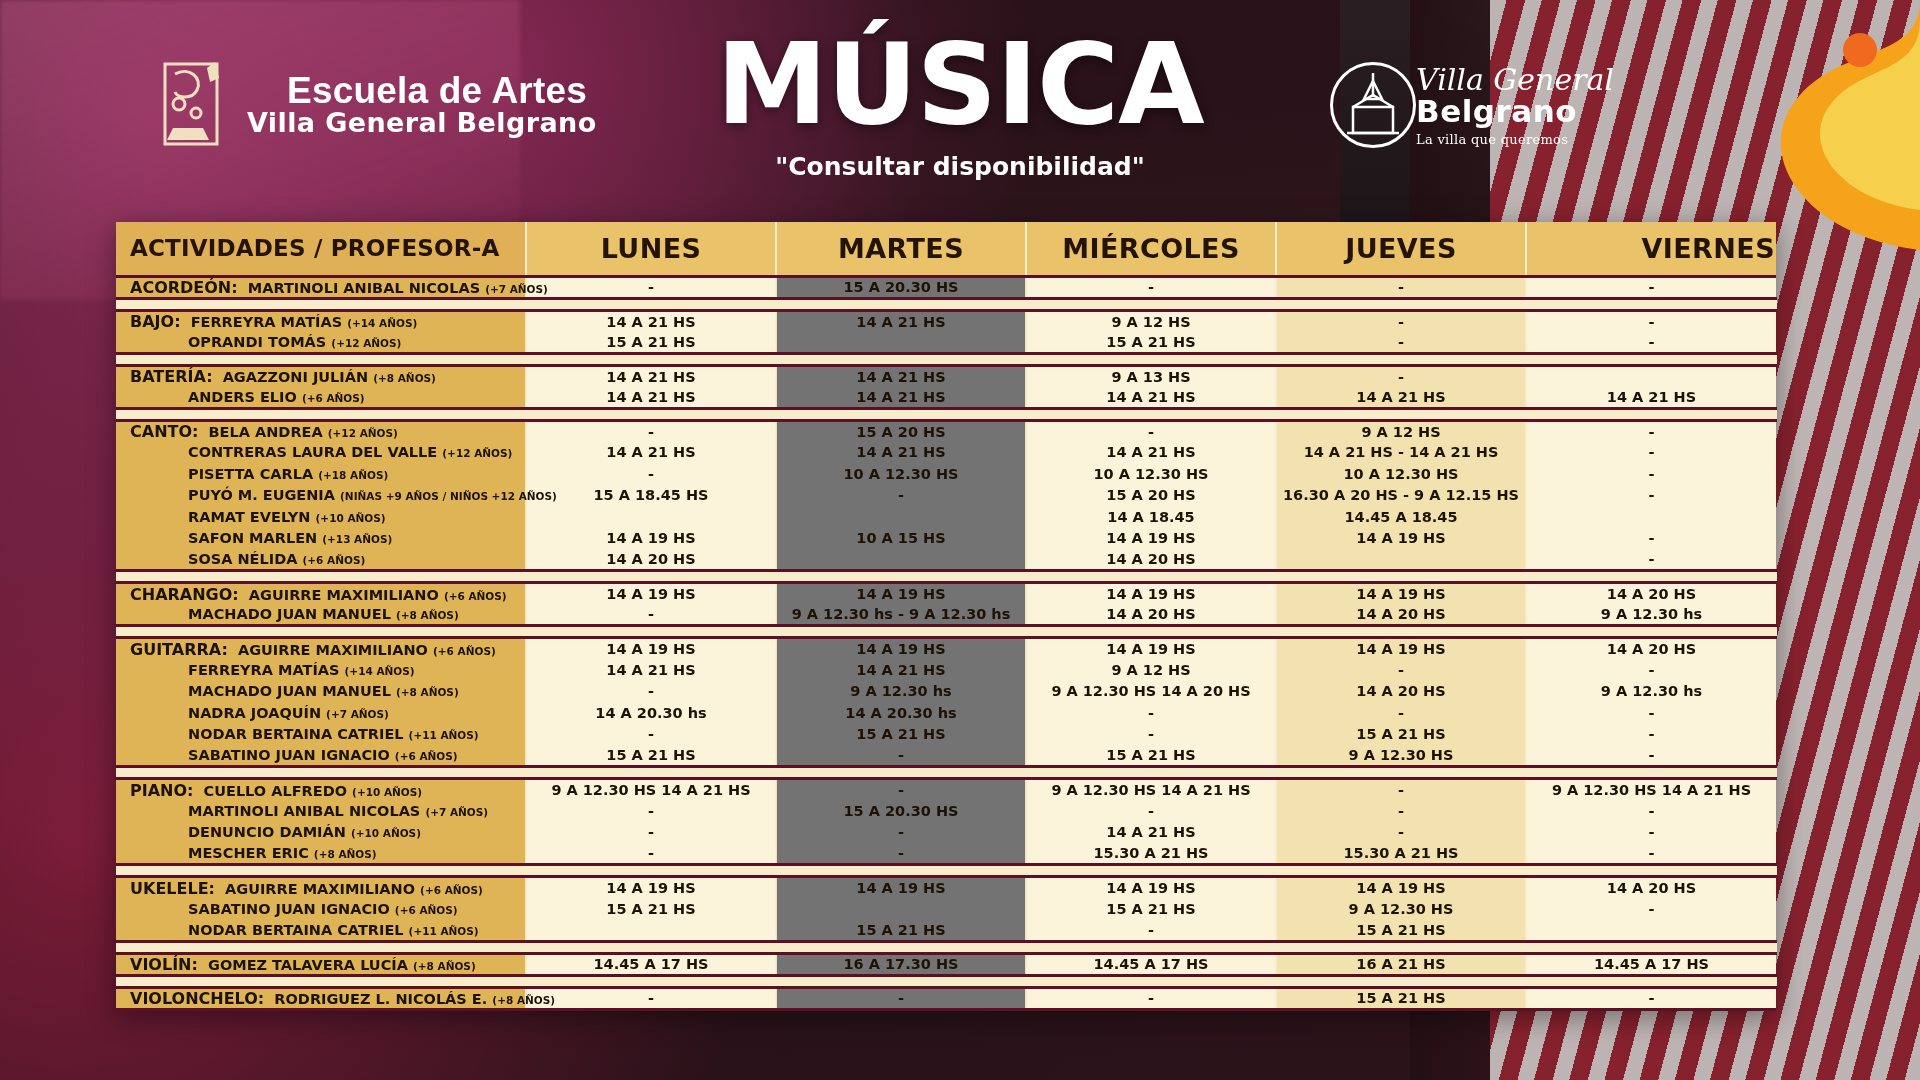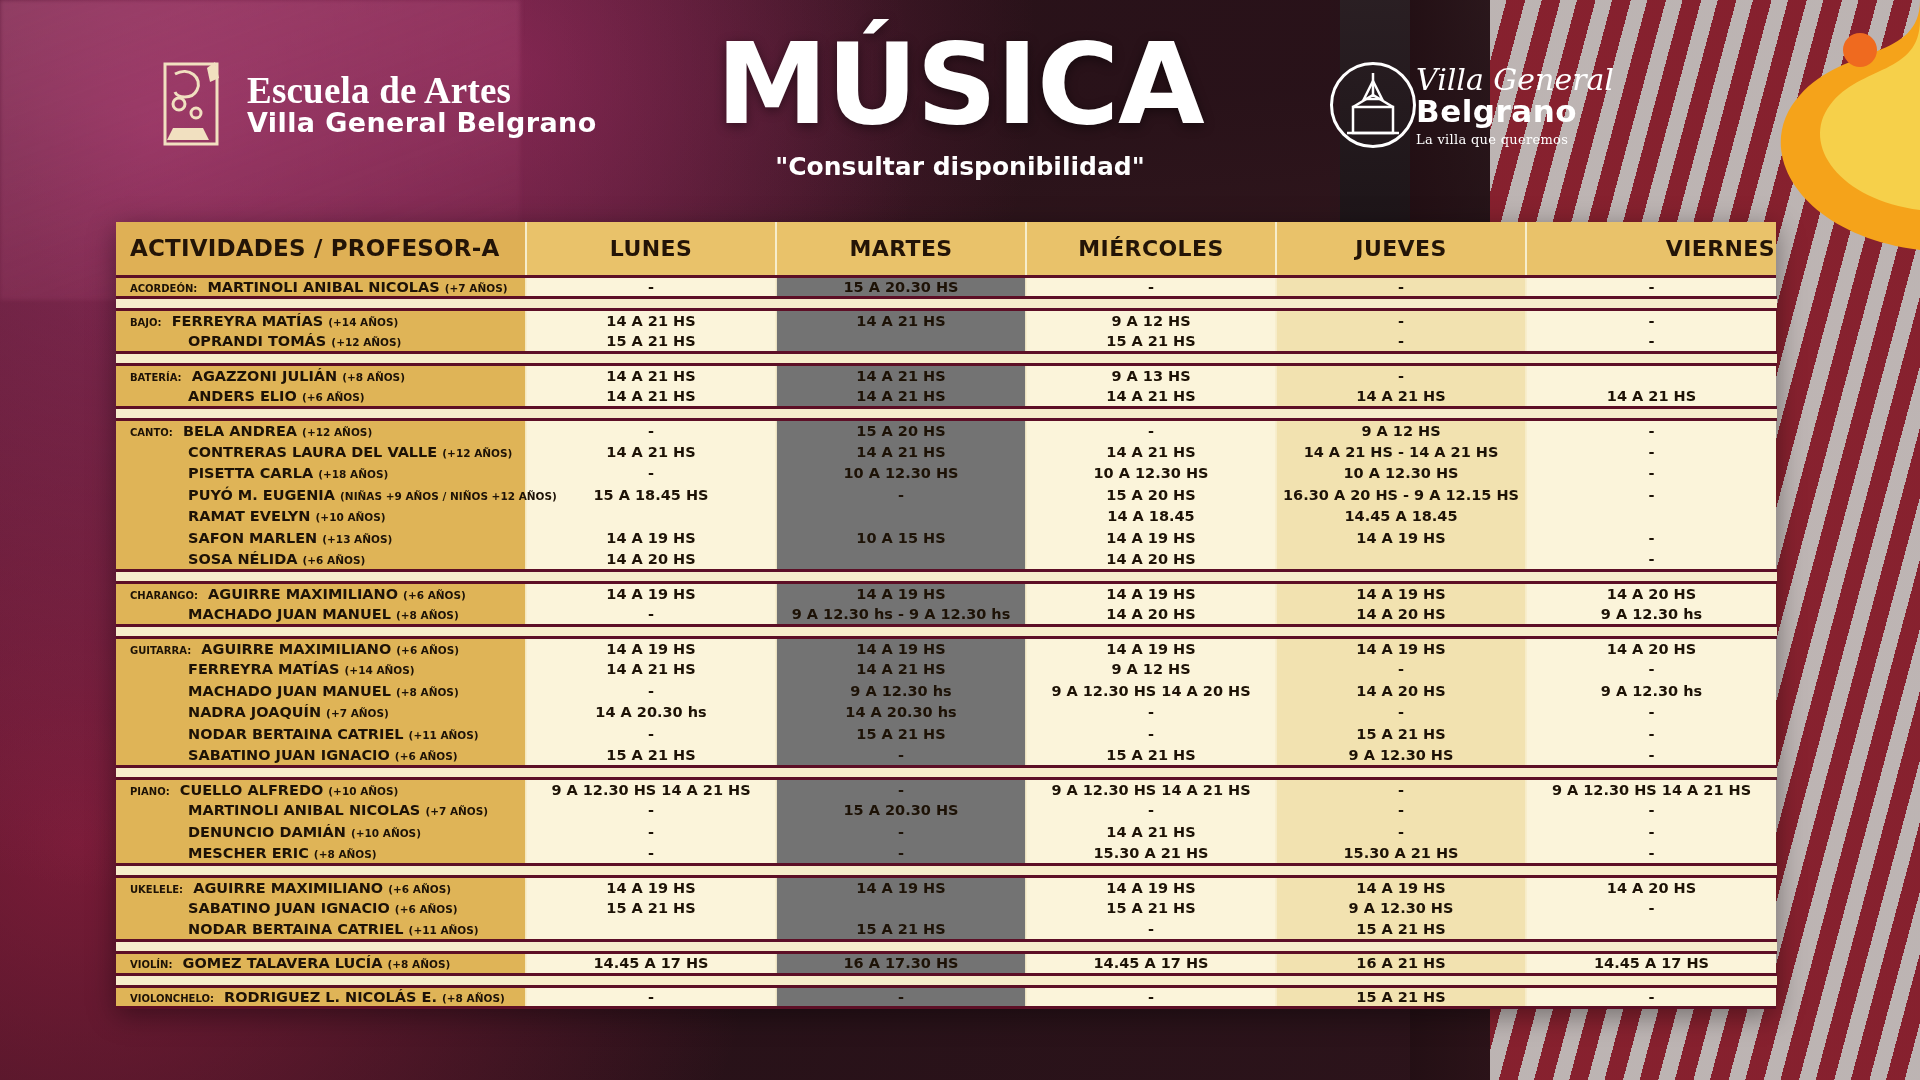--- a/index.html
+++ b/index.html
@@ -57,21 +57,21 @@
     position:absolute; right:0; top:0; width:420px; height:250px; overflow:hidden;
   }
   
   #header { position:absolute; left:0; top:0; width:1920px; height:215px; }
   #logo-left {
     position:absolute; left:155px; top:58px; display:flex; align-items:center; gap:14px;
   }
   #logo-left .mark { width:78px; height:92px; position:relative; }
   #logo-left .txt { color:#fff; line-height:1; }
   #logo-left .txt .l1 {
-    font-size:37px; font-weight:bold; letter-spacing:.2px; font-family:Liberation Serif, serif;
+    font-size:37px; font-weight:bold; letter-spacing:.2px; font-family:Liberation Sans, sans-serif;margin-left:40px;
   }
   #logo-left .txt .l2 {
     font-size:27px; font-weight:bold; letter-spacing:.4px;
     font-family:"DejaVu Sans", sans-serif;
   }
   #title {
     position:absolute; left:640px; top:28px; width:640px; text-align:center;
   }
   #title .big {
     font-family:"DejaVu Sans", sans-serif;
@@ -100,21 +100,21 @@
   table { border-collapse:collapse; width:100%; table-layout:fixed; }
   col.c0{width:410px;} col.c1{width:250px;} col.c2{width:250px;}
   col.c3{width:250px;} col.c4{width:250px;} col.c5{width:250px;}
 
   thead th {
     background:#e9c26a;
     color:#231407;
     font-family:"DejaVu Sans", sans-serif;
     font-weight:bold;
     height:54px;
-    font-size:22px;
+    font-size:27px;
     letter-spacing:.4px;
     border-right:2px solid #f7edcb;
   }
   thead th.first {
     text-align:left; padding-left:14px; font-size:23px; letter-spacing:.2px;
     background:#dfb055;
   }
   thead th:last-child{border-right:none;text-align:right;}
 
   tbody td {
@@ -128,21 +128,21 @@
     border-right:2px solid rgba(247,237,203,0.9);
   }
   tbody td:last-child{border-right:none;}
   tbody td.name {
     text-align:left;
     padding-left:14px;
     background:#dfb457;
     font-size:14.5px;
     white-space:nowrap;
   }
-  tbody td.name .grp { font-size:10px; }
+  tbody td.name .grp { font-size:16px; }
   .sub-age { font-size:10.5px; font-weight:bold; }
 
   
   td.d0 { background:#fbf4da; }
   td.d1 { background:#737373; }
   td.d2 { background:#fbf4da; }
   td.d3 { background:#f2e2b0; }
   td.d4 { background:#fbf4da; }
 
   tr.spacer td { height:12px; background:#f7edcb; border-right:2px solid #f7edcb;}

